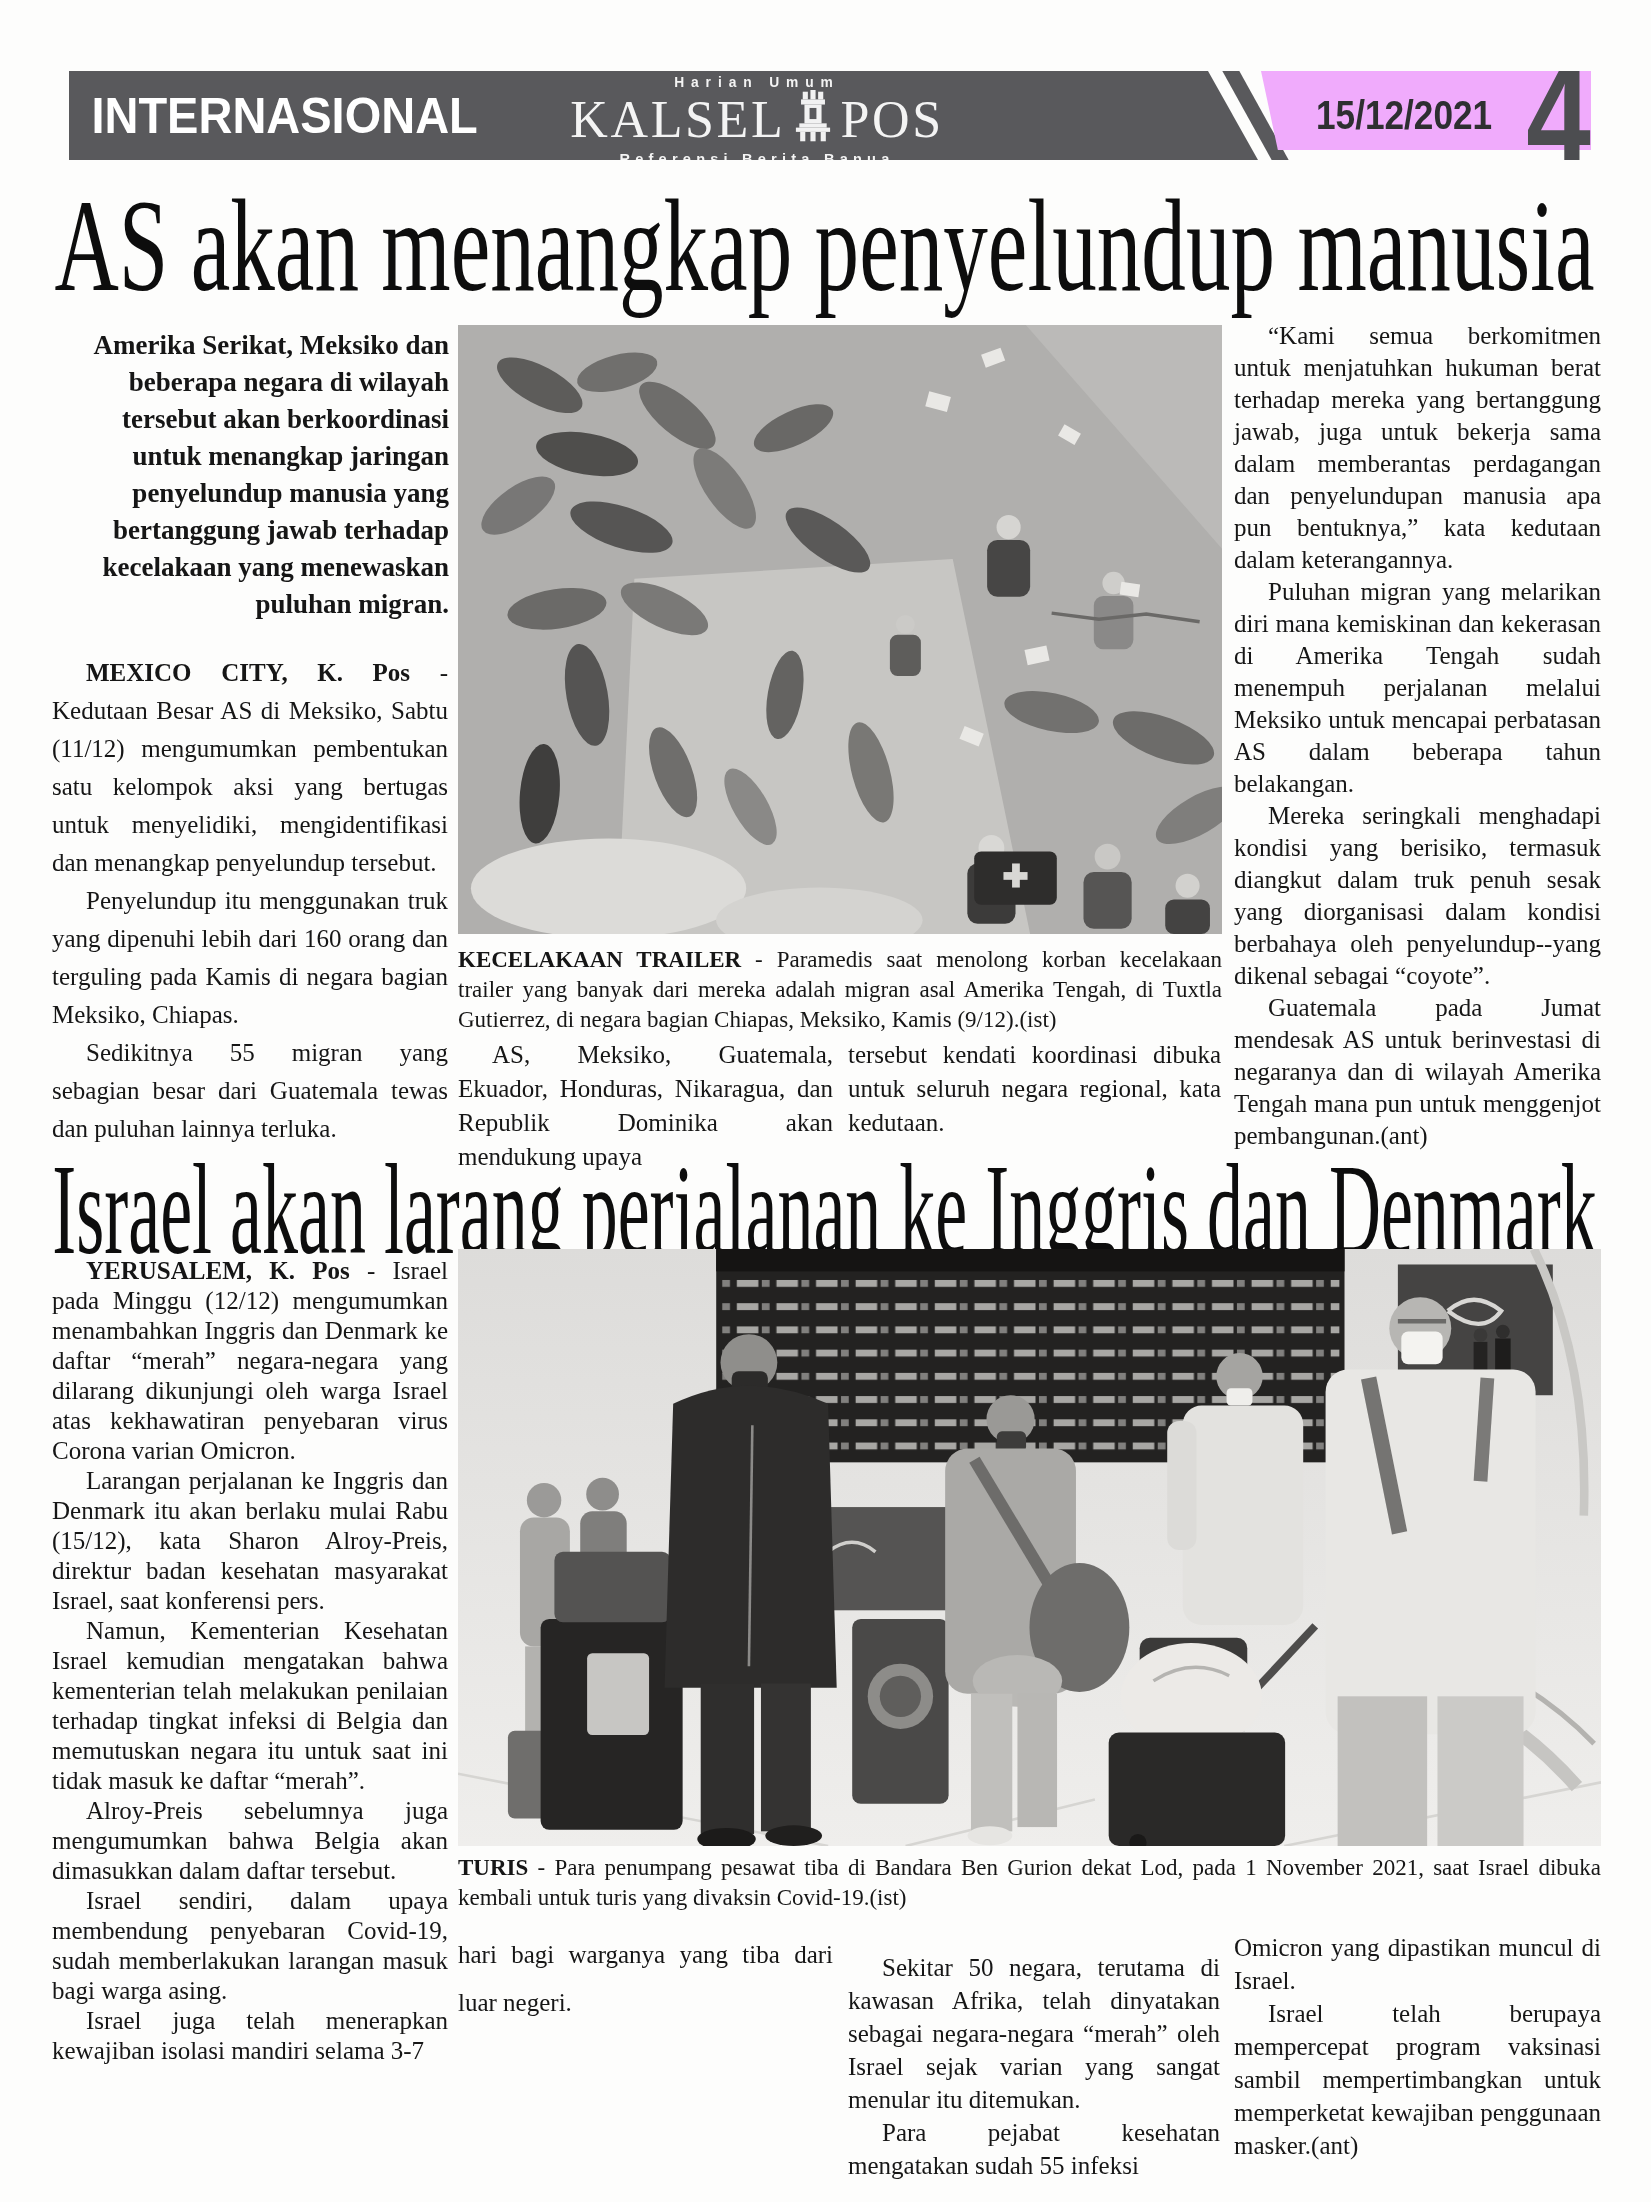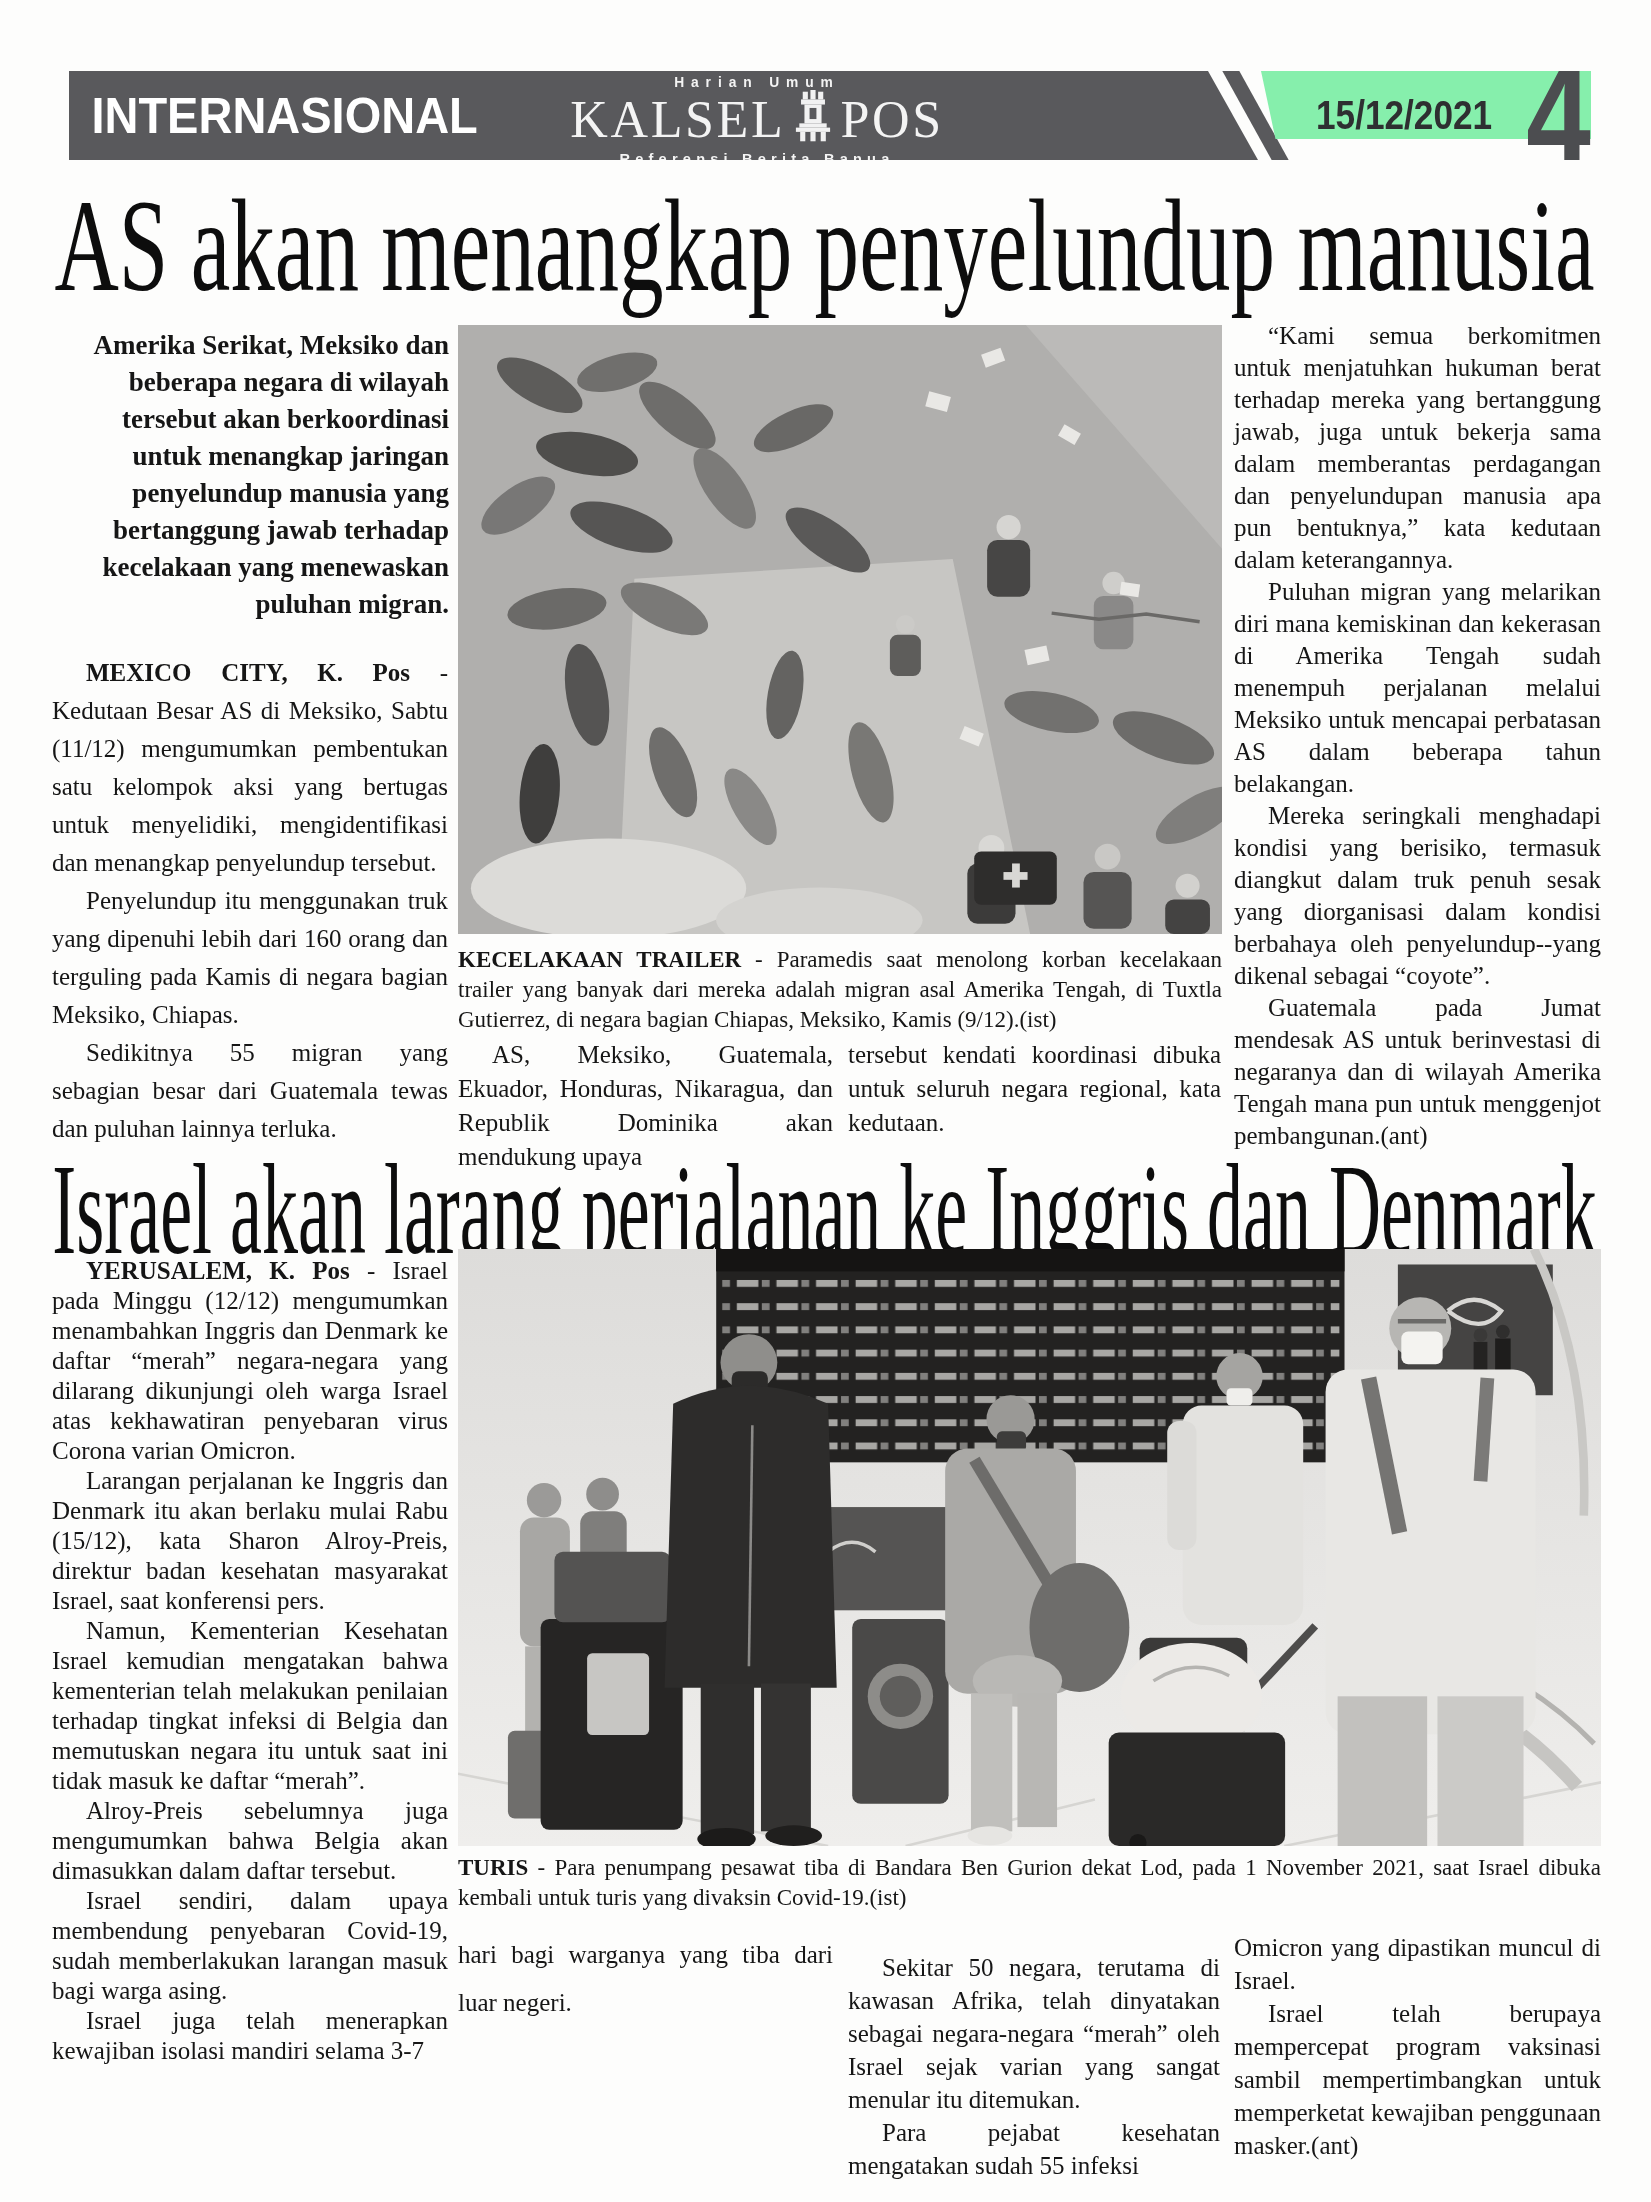--- a/index.html
+++ b/index.html
@@ -15,21 +15,21 @@
     font-weight:bold;font-size:47px;line-height:52px;color:#ffffff;letter-spacing:0px;
     transform:scaleY(1.08);transform-origin:left top;}
   .logo{position:absolute;left:404px;top:0;width:568px;height:89px;text-align:center;color:#f4f4f4;}
   .logo-top{font-family:"Liberation Sans",sans-serif;font-weight:bold;font-size:13.8px;
     letter-spacing:6.9px;margin-top:4.3px;}
   .logo-main{display:flex;align-items:center;justify-content:center;gap:8.6px;
     font-size:52px;line-height:46px;letter-spacing:2.6px;font-family:"Liberation Serif",serif;}
   .logo-sub{font-family:"Liberation Sans",sans-serif;font-weight:bold;font-size:14.6px;
     letter-spacing:5.2px;margin-top:1.7px;}
   .banner-stripe{left:1247px;top:71px;width:17px;height:89px;background:#59595c;transform:skewX(29deg);}
-  .banner-light{left:1261px;top:71px;width:330px;height:68px;background:#86efac;
+  .banner-light{left:1261px;top:71px;width:330px;height:79px;background:#f0abfc;
     clip-path:polygon(0 0,330px 0,330px 89px,19px 89px);}
   .edition-date{position:absolute;left:55px;top:22.4px;font-family:"Liberation Sans",sans-serif;
     font-weight:bold;font-size:40px;color:#2e2f31;transform:scaleX(0.88);transform-origin:left center;}
   .page-number{position:absolute;right:0px;top:-12px;font-family:"Liberation Sans",sans-serif;
     font-weight:bold;font-size:145px;line-height:112px;color:#4c4d50;
     transform:scaleX(0.8);transform-origin:right top;}
 
   
   .headline-svg text{font-family:"Liberation Serif",serif;fill:#0d0d0d;}
 

